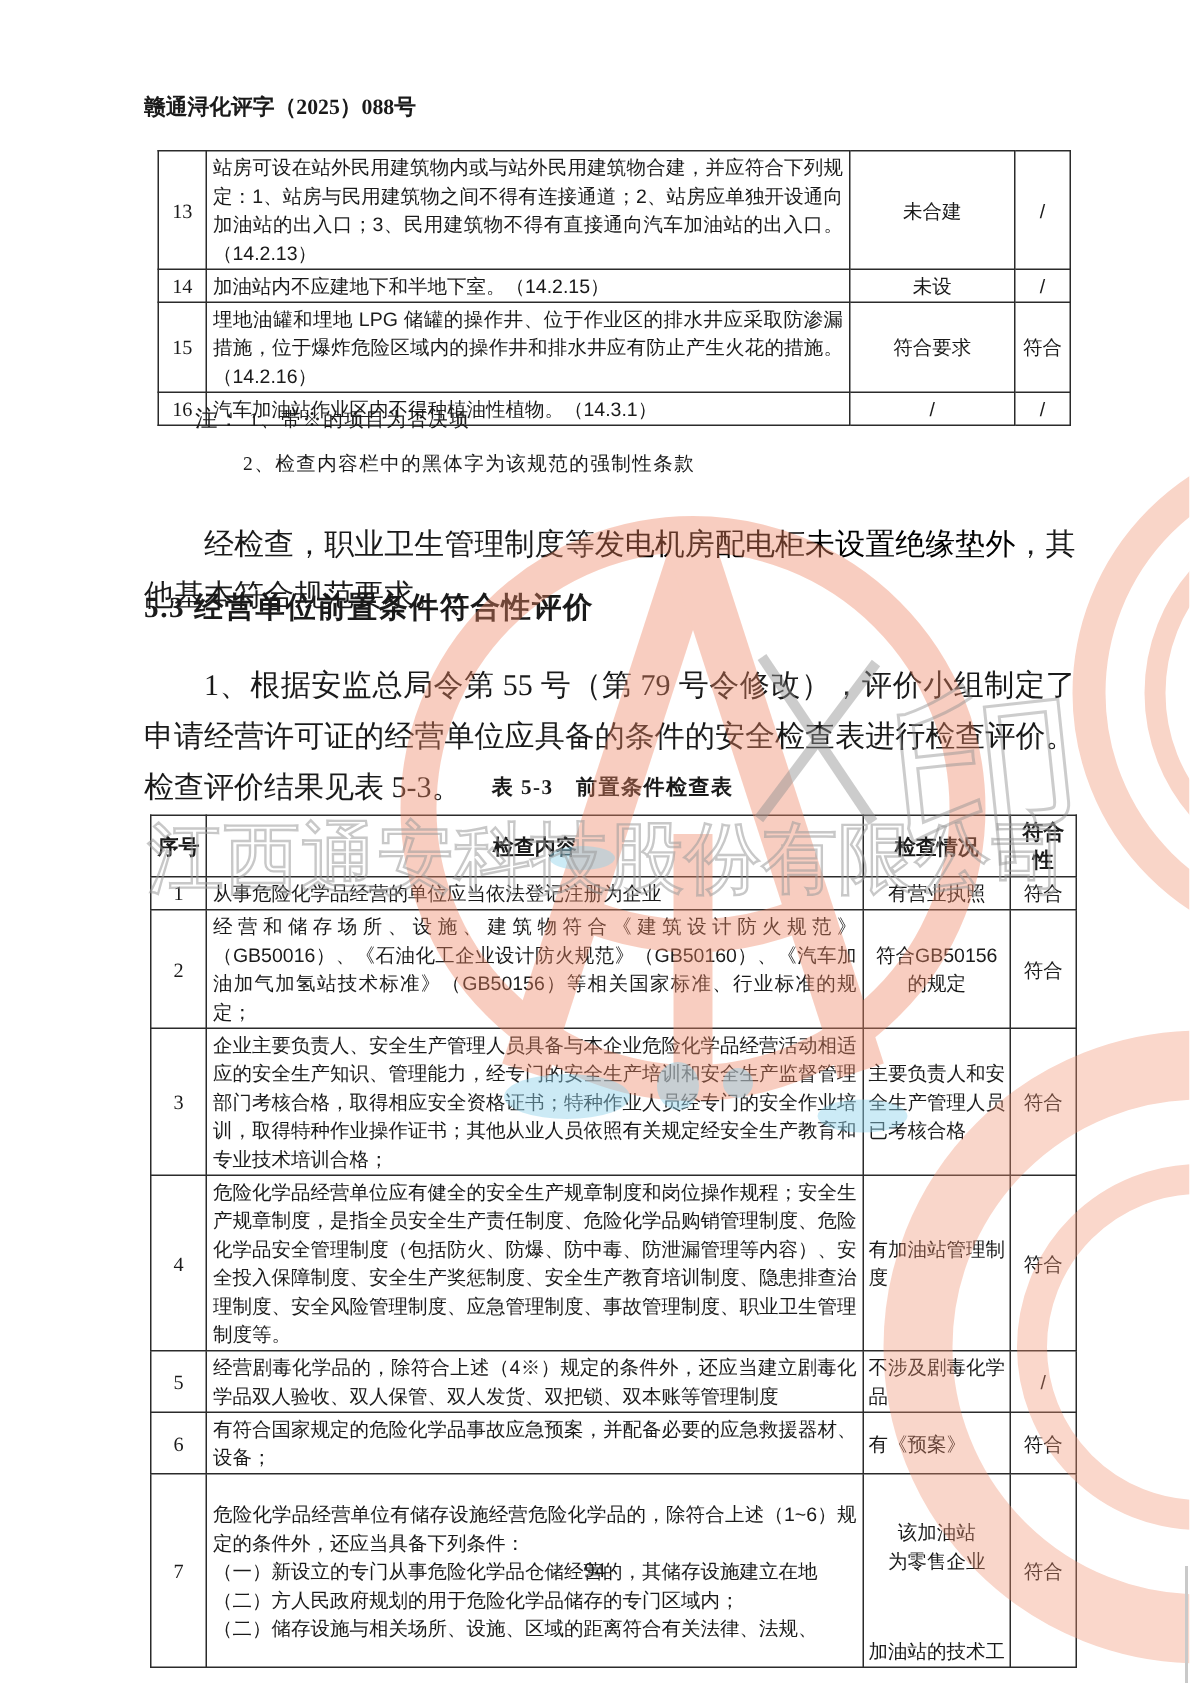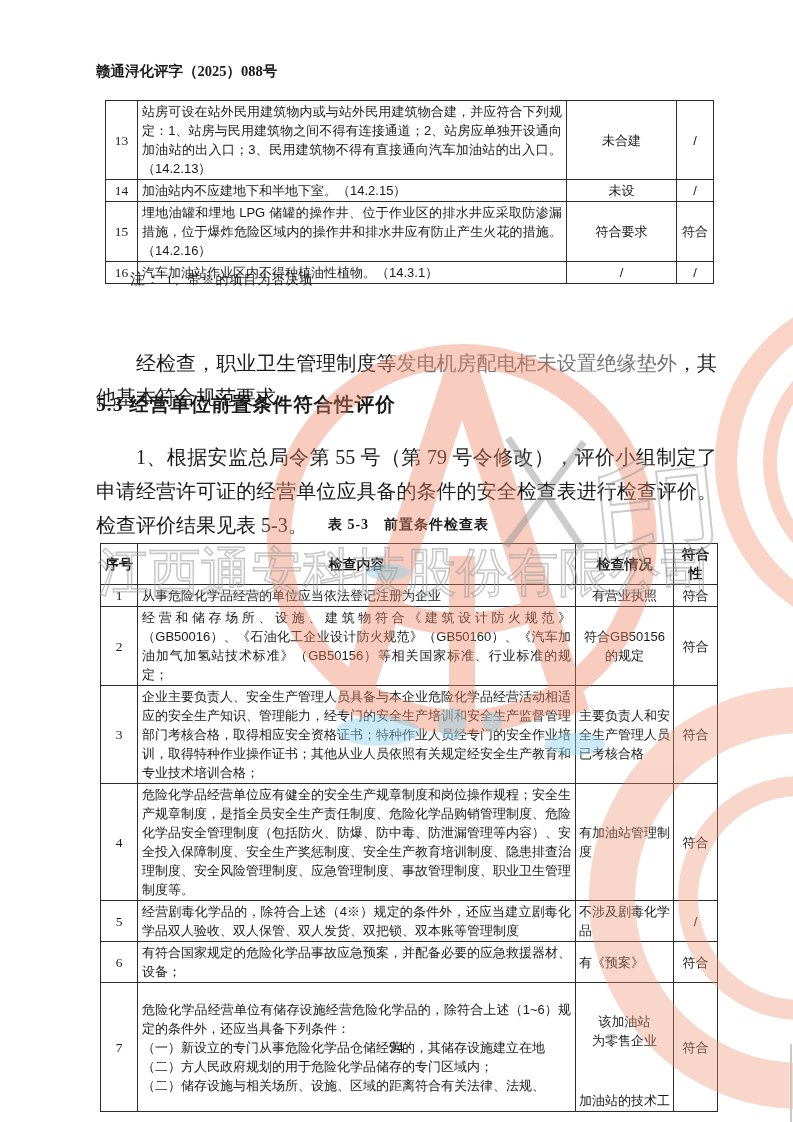--- a/index.html
+++ b/index.html
@@ -39,21 +39,21 @@
   .note-label{font-size:15px;margin-right:6px;}
   .note-text{font-size:13px;letter-spacing:1px;}
   .note-line.second{margin-left:32px;}
   
   .body-par{
     position:absolute;left:96px;width:621px;font-size:20px;line-height:34px;
     text-align:justify;text-indent:2em;
   }
   #par-summary{top:326px;}
   #par-53{top:420px;}
-  .red-text{color:#737373;}
+  .red-text{color:#000000;}
   .sec-heading{
     position:absolute;top:391px;left:96px;font-size:19.5px;font-weight:bold;
     letter-spacing:1px;
   }
   .tbl-caption{
     position:absolute;top:516px;left:100px;width:617px;text-align:center;
     font-size:14px;font-weight:bold;letter-spacing:1px;
   }
   
   .page-number{
@@ -109,20 +109,23 @@
         <td class="c-status">/</td>
         <td class="c-conf">/</td>
       </tr>
     </tbody>
 </table>
 
 <div class="notes">
   <div class="note-line">
     <span class="note-label">注：</span>
     <span class="note-text">1、带※的项目为否决项</span>
+  </div>
+  <div class="note-line second">
+    <span class="note-text">2、检查内容栏中的黑体字为该规范的强制性条款</span>
   </div>
 </div>
 
 <p class="body-par" id="par-summary"><span>经检查，职业卫生管理制度等</span><span class="red-text">发电机房配电柜未设置绝缘垫外</span><span>，其他基本符合规范要求。</span></p>
 
 <div class="sec-heading">5.3 经营单位前置条件符合性评价</div>
 <p class="body-par" id="par-53">1、根据安监总局令第 55 号（第 79 号令修改），评价小组制定了申请经营许可证的经营单位应具备的条件的安全检查表进行检查评价。检查评价结果见表 5-3。</p>
 
 <div class="tbl-caption">表 5-3　前置条件检查表</div>
 <table id="tbl-53" class="doc-table">

